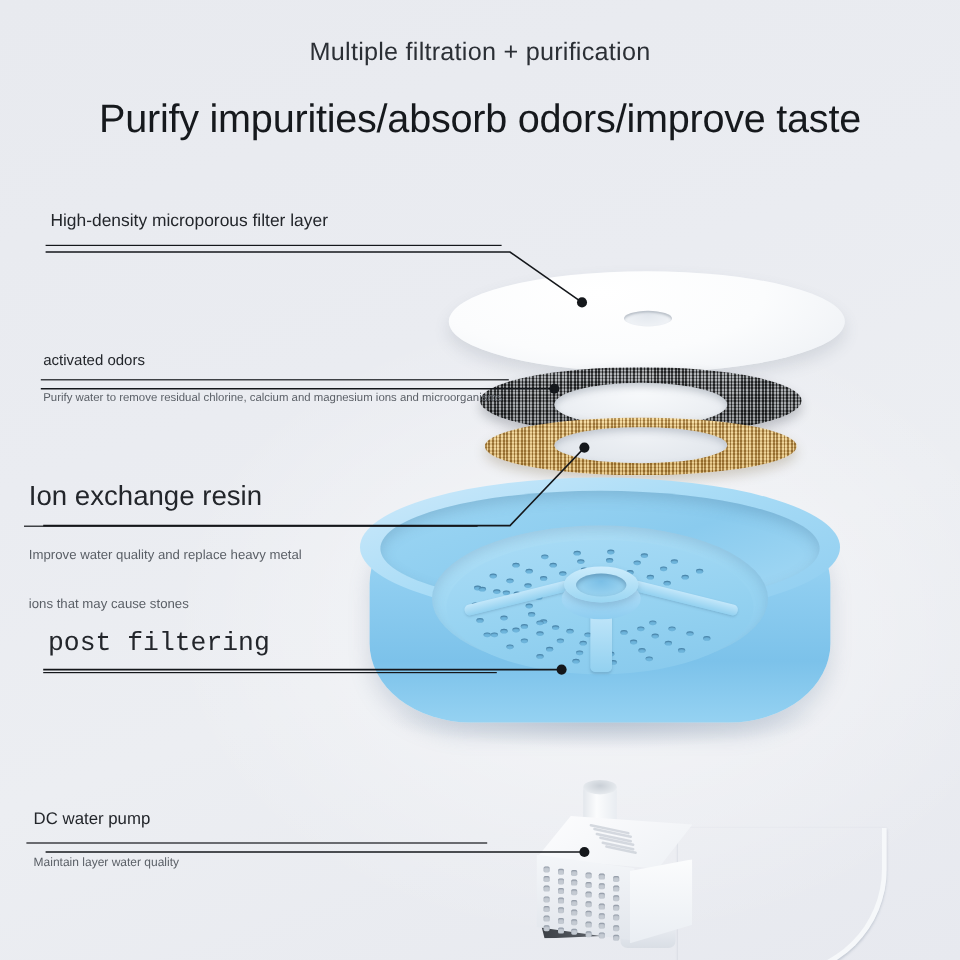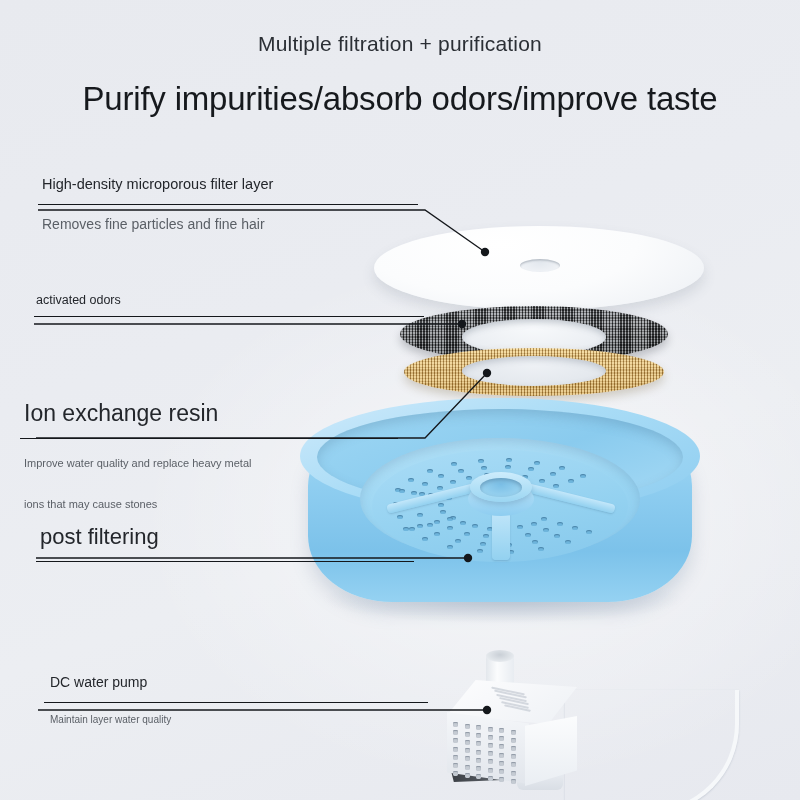--- a/index.html
+++ b/index.html
@@ -40,25 +40,25 @@
   .lbl-b .head{font-size:12.5px;}
   .lbl-b .rule{width:390px;margin:9px 0 0 -2px;}
   .lbl-b .desc{font-size:9.5px;margin-top:9px;}
 
   .lbl-c{left:24px;top:400px;}
   .lbl-c .head{font-size:23px;}
   .lbl-c .rule{width:378px;margin:11px 0 0 -4px;}
   .lbl-c .desc{font-size:11px;margin-top:11px;line-height:26px;}
 
   .lbl-d{left:40px;top:524px;}
-  .lbl-d .head{font-size:22px;}
+  .lbl-d .head{font-size:22px;font-family:Liberation Mono, monospace;}
   .lbl-d .rule{width:378px;margin:11px 0 0 -4px;}
   .lbl-d .desc{font-size:11px;margin-top:11px;}
 
-  .lbl-e{left:50px;top:674px;}
+  .lbl-e{left:28px;top:674px;}
   .lbl-e .head{font-size:14px;}
   .lbl-e .rule{width:384px;margin:12px 0 0 -6px;}
   .lbl-e .desc{font-size:10px;margin-top:11px;}
 
   
   #leaders{position:absolute;left:0;top:0;width:800px;height:800px;}
 
   
   .part{position:absolute;}
 
@@ -422,26 +422,26 @@
     <polyline points="36,558 468,558" fill="none" stroke="#14171b" stroke-width="1.3"></polyline>
     <circle cx="468" cy="558" r="4.2" fill="#14171b"></circle>
 
     <polyline points="38,710 487,710" fill="none" stroke="#14171b" stroke-width="1.3"></polyline>
     <circle cx="487" cy="710" r="4.2" fill="#14171b"></circle>
   </svg>
 
   <div class="lbl lbl-a">
     <div class="head">High-density microporous filter layer</div>
     <div class="rule"></div>
-    <div class="desc">Removes fine particles and fine hair</div>
   </div>
 
   <div class="lbl lbl-b">
     <div class="head">activated odors</div>
     <div class="rule"></div>
+    <div class="desc">Purify water to remove residual chlorine, calcium and magnesium ions and microorganisms</div>
   </div>
 
   <div class="lbl lbl-c">
     <div class="head">Ion exchange resin</div>
     <div class="rule"></div>
     <div class="desc">Improve water quality and replace heavy metal</div>
     <div class="desc" style="margin-top:15px;">ions that may cause stones</div>
   </div>
 
   <div class="lbl lbl-d">

